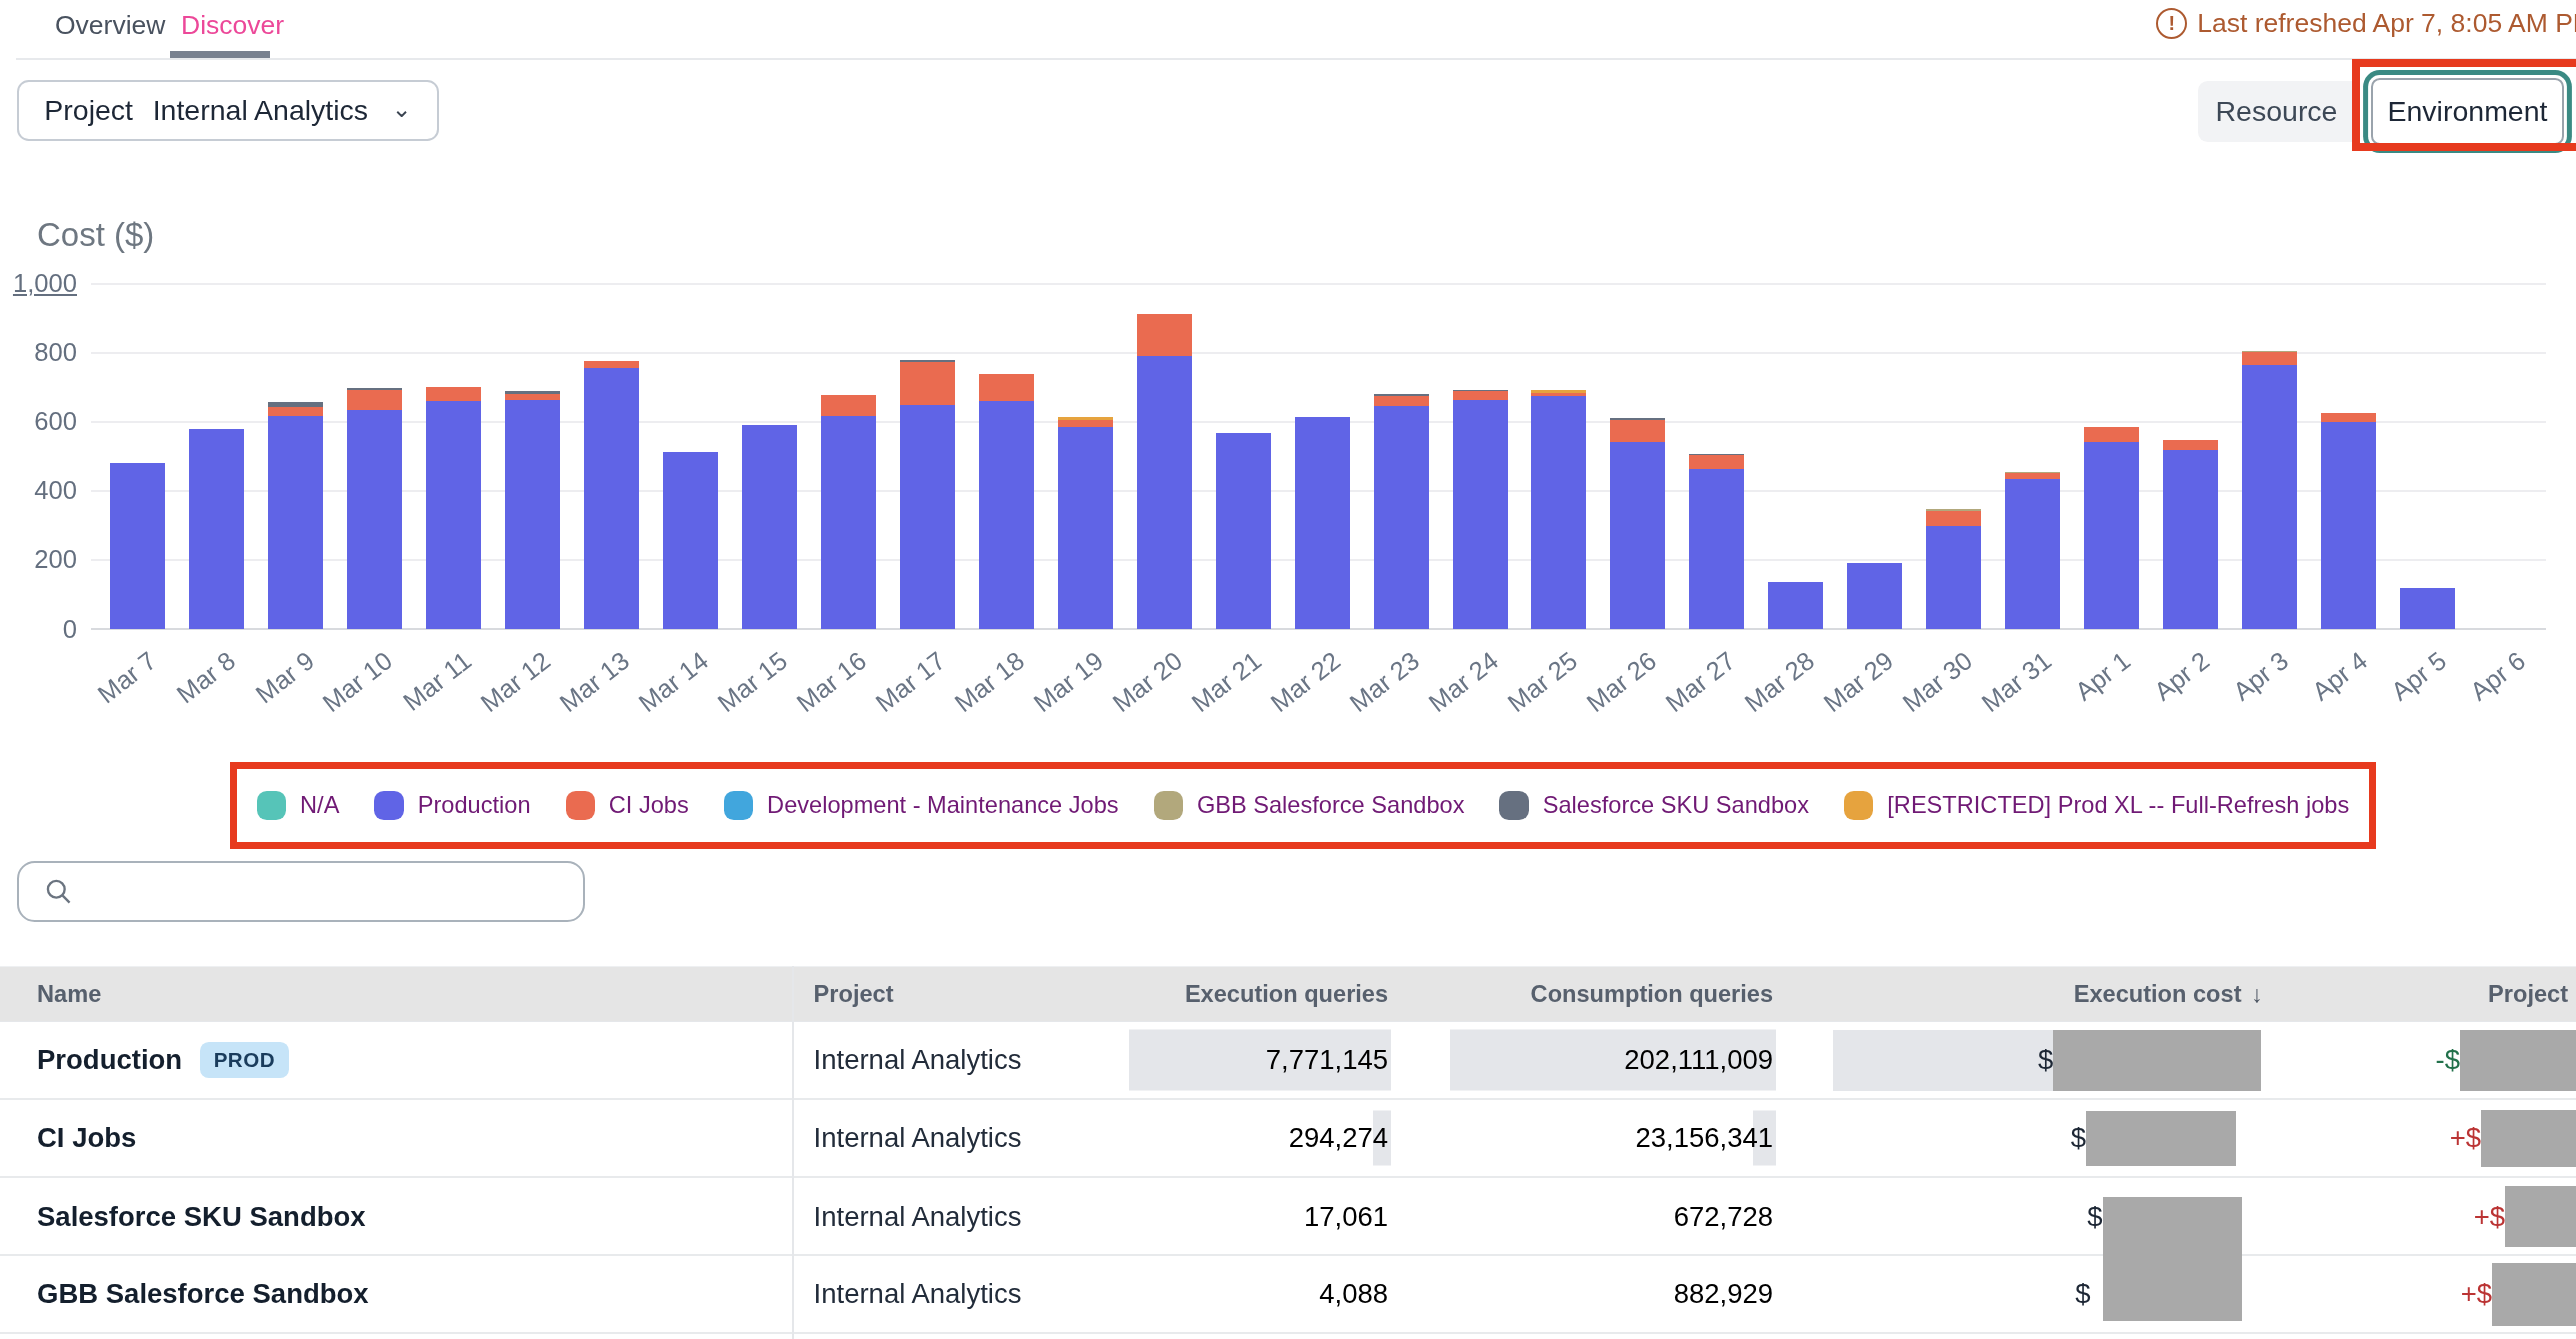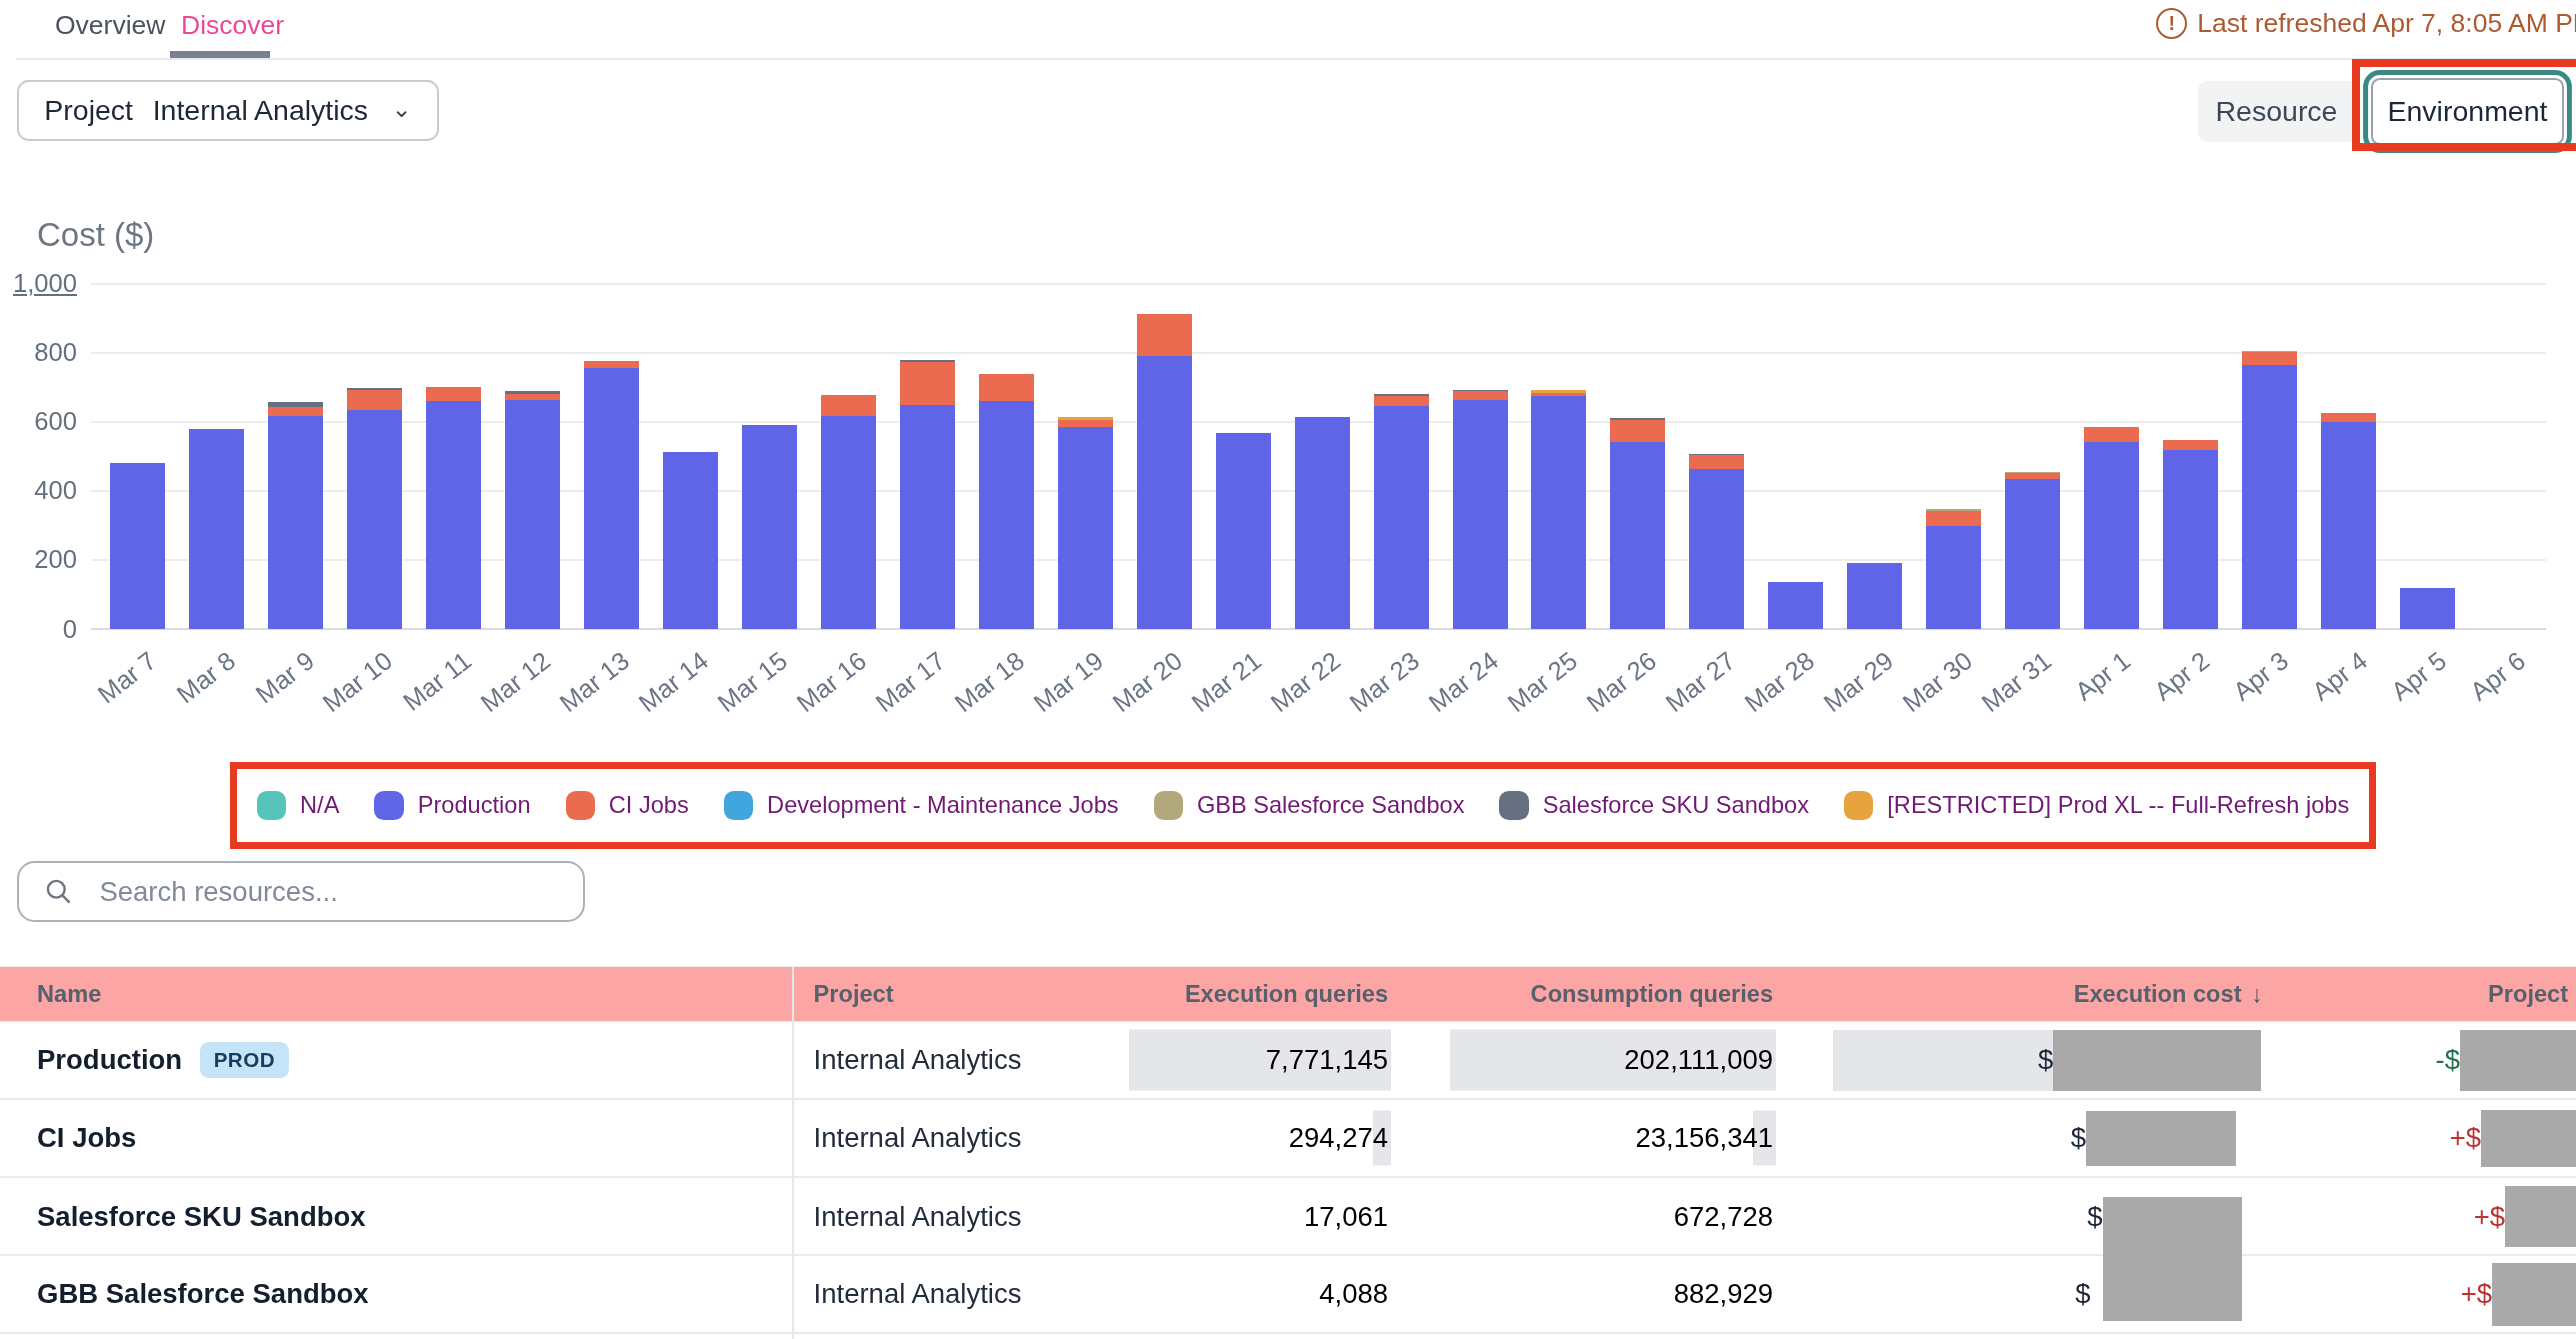--- a/index.html
+++ b/index.html
@@ -40,21 +40,21 @@
   .leg-item{display:flex;align-items:center;gap:13.8px;white-space:nowrap;}
   .leg-swatch{width:29.5px;height:29.5px;border-radius:9.8px;flex:0 0 auto;}
   .leg-label{font-size:23.6px;color:#701a75;}
   
   .search{position:absolute;left:16.7px;top:861px;width:568px;height:61px;border:2px solid #a9b2bb;border-radius:17.7px;display:flex;align-items:center;gap:23.6px;padding:0 0 0 25.6px;box-sizing:border-box;background:#fff;}
   .search input{border:none;outline:none;font-size:27.5px;color:#333e4c;flex:1;font-family:inherit;background:transparent;}
   .search input::placeholder{color:#818a97;}
   
   .tablewrap{position:absolute;left:0;top:966px;width:2576px;}
   .vdivider{position:absolute;left:792px;top:966px;width:2px;height:373px;background:#e5e7ea;z-index:3;}
-  .thead{display:grid;grid-template-columns:792px 317px 287px 385px 490px 305px;height:56px;background:#fca5a5;border-top:1px solid #eef0f2;border-bottom:1px solid #e5e7ea;align-items:center;font-size:23.6px;font-weight:bold;color:#57606d;box-sizing:border-box;}
+  .thead{display:grid;grid-template-columns:792px 317px 287px 385px 490px 305px;height:56px;background:#e5e5e5;border-top:1px solid #eef0f2;border-bottom:1px solid #e5e7ea;align-items:center;font-size:23.6px;font-weight:bold;color:#57606d;box-sizing:border-box;}
   .th{padding:0 7.9px 0 37px;}
   .th.right{text-align:right;padding-left:0;padding-right:7.9px;}
   .th-project{padding-left:21.6px;}
   .th-cost{padding-right:110px;}
   .th-change{padding-right:35px;}
   .sort-arrow{font-weight:normal;margin-left:9.8px;color:#4d5663;}
   .trow{display:grid;grid-template-columns:792px 317px 287px 385px 490px 305px;height:78px;border-bottom:2px solid #e8eaec;align-items:center;font-size:27.5px;box-sizing:border-box;overflow:visible;}
   .cell-name{padding-left:37px;font-weight:bold;color:#141f2d;display:flex;align-items:center;gap:17.7px;}
   .badge{background:#c6e4f8;color:#1a3c5c;font-size:20.6px;font-weight:bold;border-radius:8.8px;padding:5.9px 13.8px;letter-spacing:0.5px;}
   .cell-project{padding-left:21.6px;color:#222c3a;}
@@ -320,21 +320,20 @@
       <span class="leg-label">[RESTRICTED] Prod XL -- Full-Refresh jobs</span>
     </div>
   </div>
 <div class="annot annot-legend"></div>
 
 <div class="search">
   <svg width="29.5" height="29.5" viewBox="0 0 30 30">
     <circle cx="12.5" cy="12.5" r="8.5" fill="none" stroke="#6b7480" stroke-width="2.4"></circle>
     <line x1="19" y1="19" x2="26" y2="26" stroke="#6b7480" stroke-width="2.4"></line>
   </svg>
-  <input type="text" placeholder="Search resources..." style="">
 </div>
 
 <div class="tablewrap">
   <div class="thead">
     <div class="th">Name</div>
     <div class="th th-project">Project</div>
     <div class="th right">Execution queries</div>
     <div class="th right">Consumption queries</div>
     <div class="th right th-cost"><span>Execution cost</span><span class="sort-arrow">↓</span></div>
     <div class="th right th-change">Project</div>

